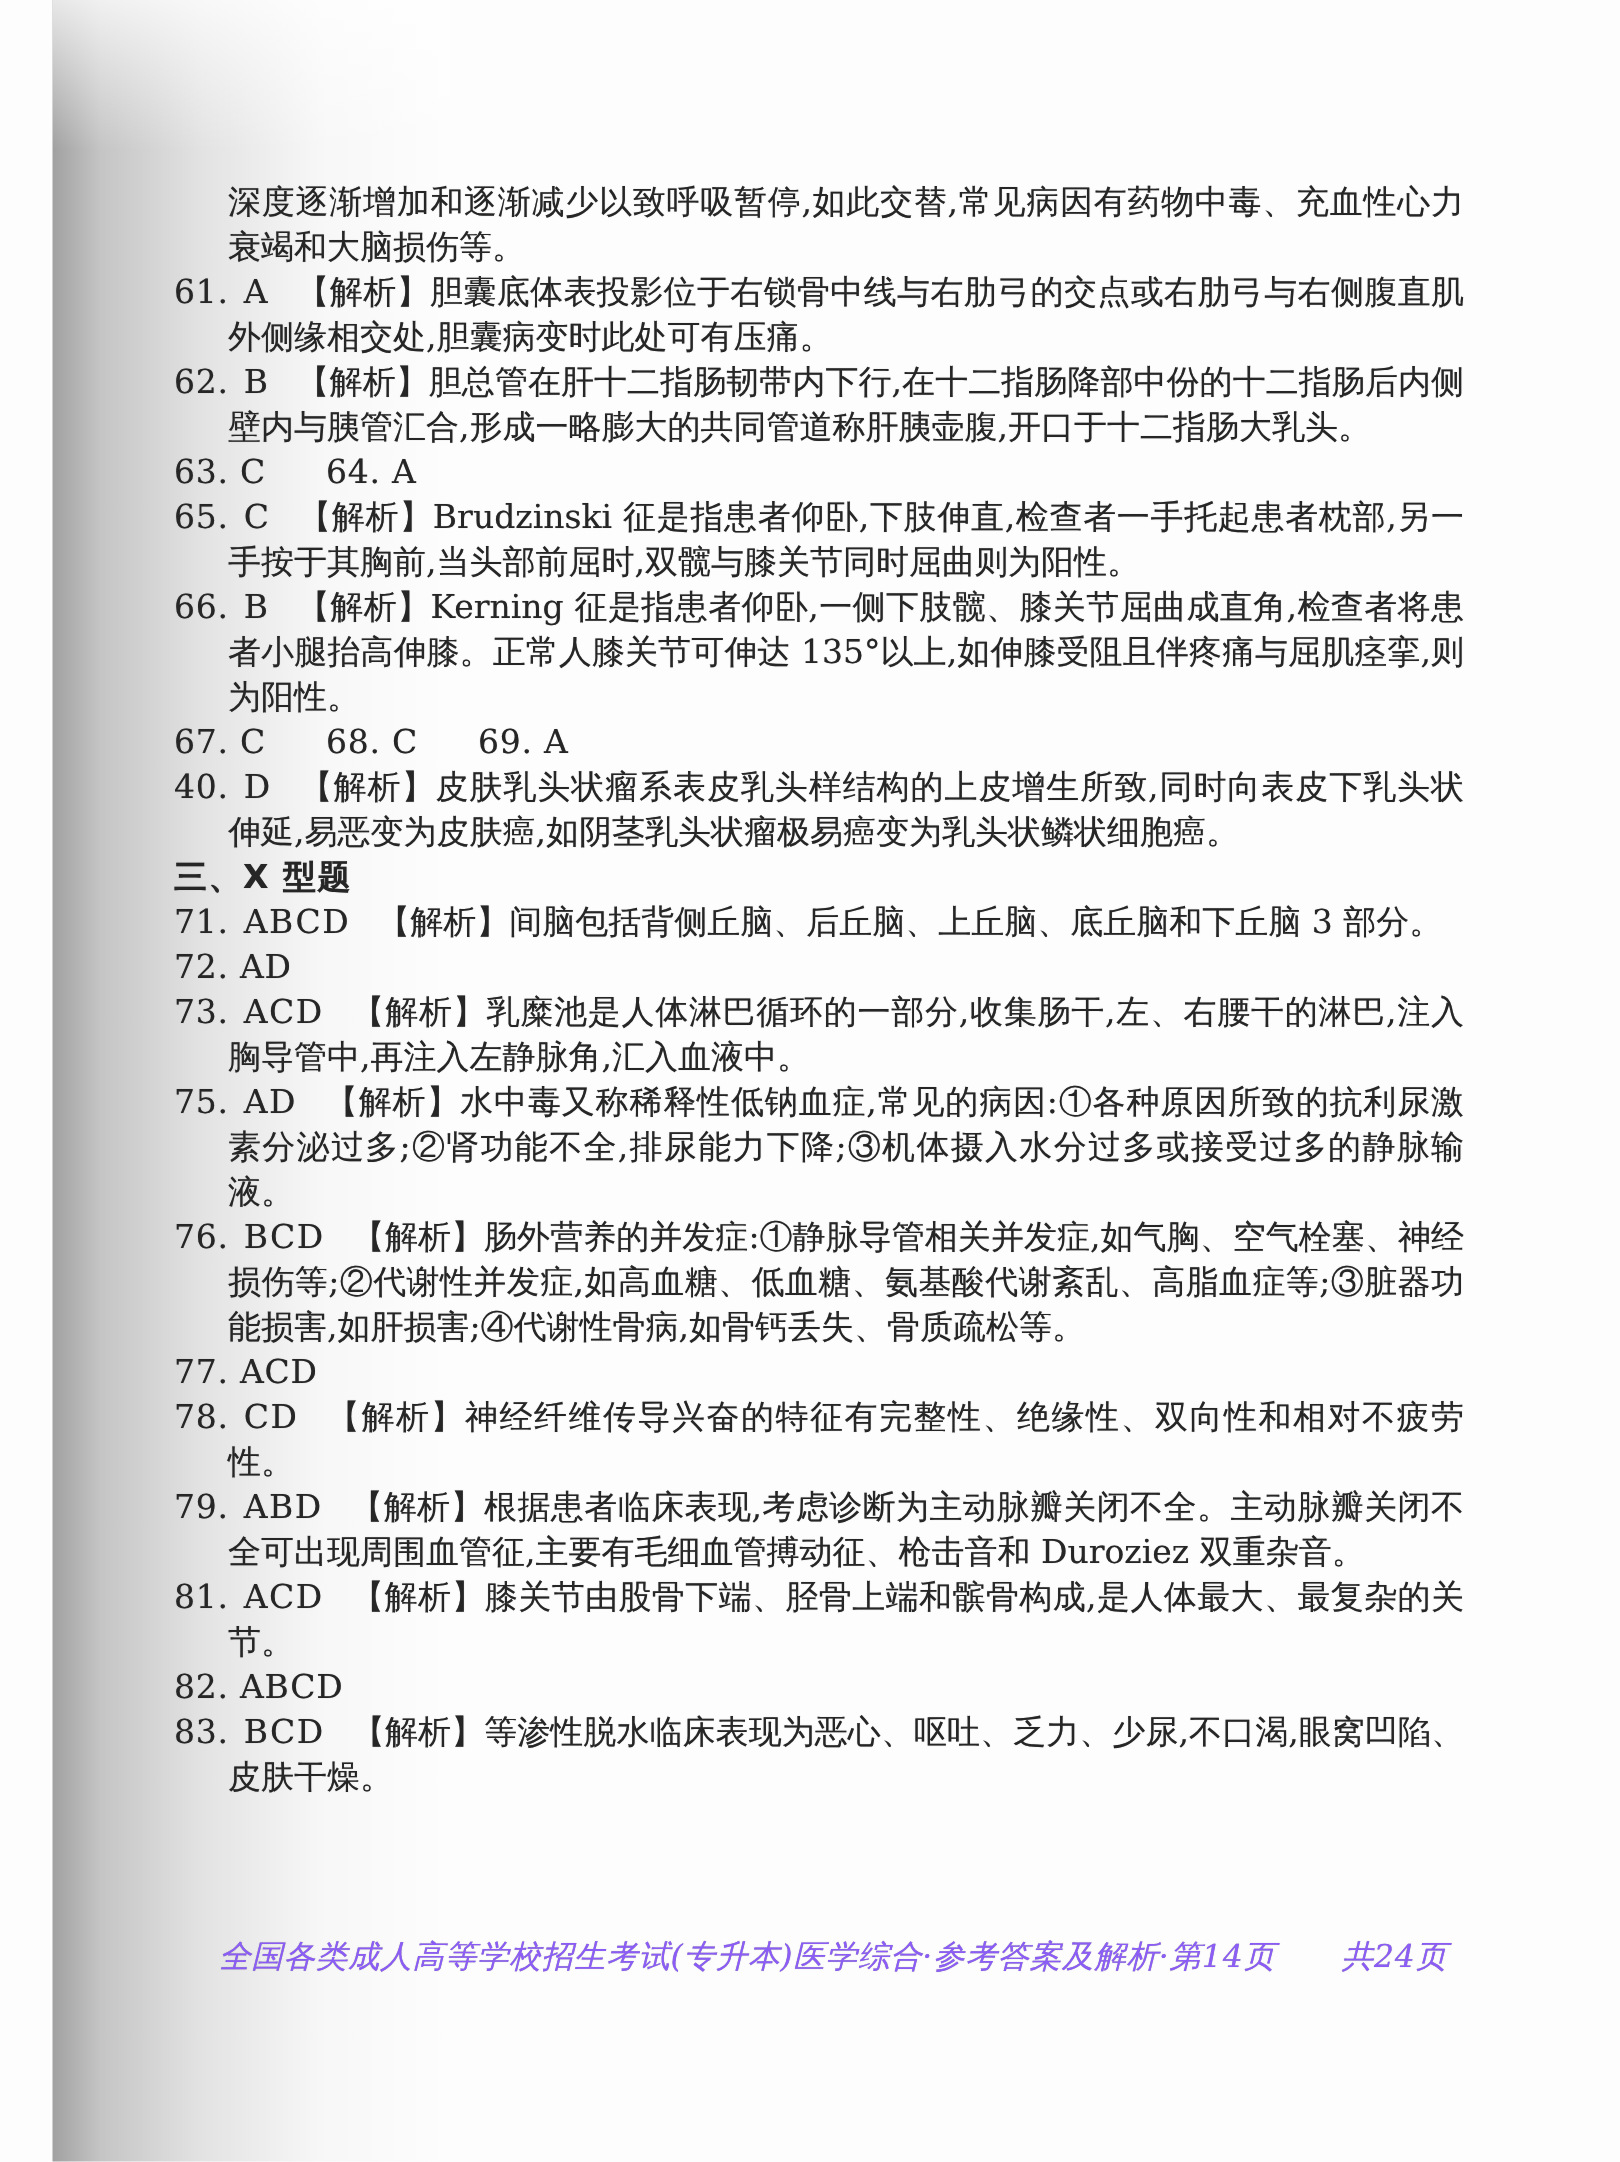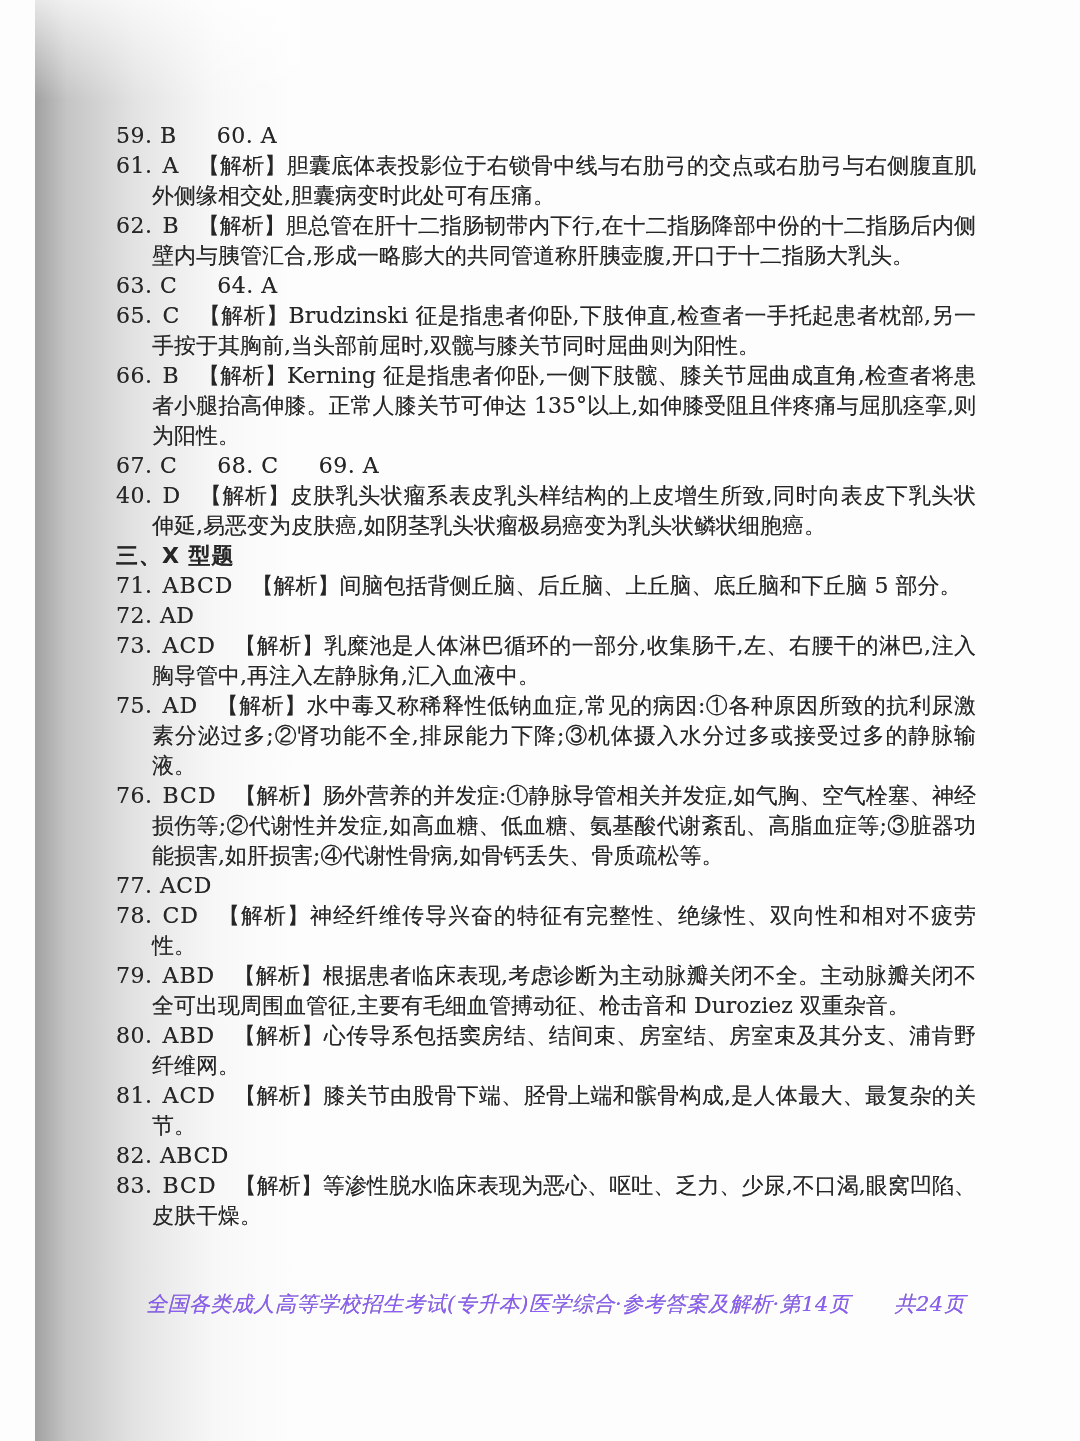--- a/index.html
+++ b/index.html
@@ -59,38 +59,37 @@
   .page-footer .total { margin-left:44px; }
 </style>
 </head>
 <body>
 
 <div class="page-scan">
   <div class="spine-shadow"></div>
   <div class="spine-top-light"></div>
 
   <div class="content">
-      <div class="row answers"><span class="part">59. B</span><span class="part">60. A</span></div>
+      <div class="row continuation"><span class="txt">深度逐渐增加和逐渐减少以致呼吸暂停,如此交替,常见病因有药物中毒、充血性心力衰竭和大脑损伤等。</span></div>
       <div class="row explain"><span class="num">61.</span><span class="ans">A</span><span class="label">【解析】</span><span class="atext">胆囊底体表投影位于右锁骨中线与右肋弓的交点或右肋弓与右侧腹直肌外侧缘相交处,胆囊病变时此处可有压痛。</span></div>
       <div class="row explain"><span class="num">62.</span><span class="ans">B</span><span class="label">【解析】</span><span class="atext">胆总管在肝十二指肠韧带内下行,在十二指肠降部中份的十二指肠后内侧壁内与胰管汇合,形成一略膨大的共同管道称肝胰壶腹,开口于十二指肠大乳头。</span></div>
       <div class="row answers"><span class="part">63. C</span><span class="part">64. A</span></div>
       <div class="row explain"><span class="num">65.</span><span class="ans">C</span><span class="label">【解析】</span><span class="atext">Brudzinski 征是指患者仰卧,下肢伸直,检查者一手托起患者枕部,另一手按于其胸前,当头部前屈时,双髋与膝关节同时屈曲则为阳性。</span></div>
       <div class="row explain"><span class="num">66.</span><span class="ans">B</span><span class="label">【解析】</span><span class="atext">Kerning 征是指患者仰卧,一侧下肢髋、膝关节屈曲成直角,检查者将患者小腿抬高伸膝。正常人膝关节可伸达 135°以上,如伸膝受阻且伴疼痛与屈肌痉挛,则为阳性。</span></div>
       <div class="row answers"><span class="part">67. C</span><span class="part">68. C</span><span class="part">69. A</span></div>
       <div class="row explain"><span class="num">40.</span><span class="ans">D</span><span class="label">【解析】</span><span class="atext">皮肤乳头状瘤系表皮乳头样结构的上皮增生所致,同时向表皮下乳头状伸延,易恶变为皮肤癌,如阴茎乳头状瘤极易癌变为乳头状鳞状细胞癌。</span></div>
       <div class="row section"><span class="txt">三、X 型题</span></div>
-      <div class="row explain"><span class="num">71.</span><span class="ans">ABCD</span><span class="label">【解析】</span><span class="atext">间脑包括背侧丘脑、后丘脑、上丘脑、底丘脑和下丘脑 5 部分。</span></div>
+      <div class="row explain"><span class="num">71.</span><span class="ans">ABCD</span><span class="label">【解析】</span><span class="atext">间脑包括背侧丘脑、后丘脑、上丘脑、底丘脑和下丘脑 3 部分。</span></div>
       <div class="row answers"><span class="part">72. AD</span></div>
       <div class="row explain"><span class="num">73.</span><span class="ans">ACD</span><span class="label">【解析】</span><span class="atext">乳糜池是人体淋巴循环的一部分,收集肠干,左、右腰干的淋巴,注入胸导管中,再注入左静脉角,汇入血液中。</span></div>
       <div class="row explain"><span class="num">75.</span><span class="ans">AD</span><span class="label">【解析】</span><span class="atext">水中毒又称稀释性低钠血症,常见的病因:①各种原因所致的抗利尿激素分泌过多;②肾功能不全,排尿能力下降;③机体摄入水分过多或接受过多的静脉输液。</span></div>
       <div class="row explain"><span class="num">76.</span><span class="ans">BCD</span><span class="label">【解析】</span><span class="atext">肠外营养的并发症:①静脉导管相关并发症,如气胸、空气栓塞、神经损伤等;②代谢性并发症,如高血糖、低血糖、氨基酸代谢紊乱、高脂血症等;③脏器功能损害,如肝损害;④代谢性骨病,如骨钙丢失、骨质疏松等。</span></div>
       <div class="row answers"><span class="part">77. ACD</span></div>
       <div class="row explain"><span class="num">78.</span><span class="ans">CD</span><span class="label">【解析】</span><span class="atext">神经纤维传导兴奋的特征有完整性、绝缘性、双向性和相对不疲劳性。</span></div>
       <div class="row explain"><span class="num">79.</span><span class="ans">ABD</span><span class="label">【解析】</span><span class="atext">根据患者临床表现,考虑诊断为主动脉瓣关闭不全。主动脉瓣关闭不全可出现周围血管征,主要有毛细血管搏动征、枪击音和 Duroziez 双重杂音。</span></div>
-      <div class="row explain"><span class="num">80.</span><span class="ans">ABD</span><span class="label">【解析】</span><span class="atext">心传导系包括窦房结、结间束、房室结、房室束及其分支、浦肯野纤维网。</span></div>
       <div class="row explain"><span class="num">81.</span><span class="ans">ACD</span><span class="label">【解析】</span><span class="atext">膝关节由股骨下端、胫骨上端和髌骨构成,是人体最大、最复杂的关节。</span></div>
       <div class="row answers"><span class="part">82. ABCD</span></div>
       <div class="row explain"><span class="num">83.</span><span class="ans">BCD</span><span class="label">【解析】</span><span class="atext">等渗性脱水临床表现为恶心、呕吐、乏力、少尿,不口渴,眼窝凹陷、皮肤干燥。</span></div>
     </div>
 
   <div class="page-footer">
     <span>全国各类成人高等学校招生考试(专升本)医学综合·参考答案及解析·第14页</span><span class="total">共24页</span>
   </div>
 </div>
 

